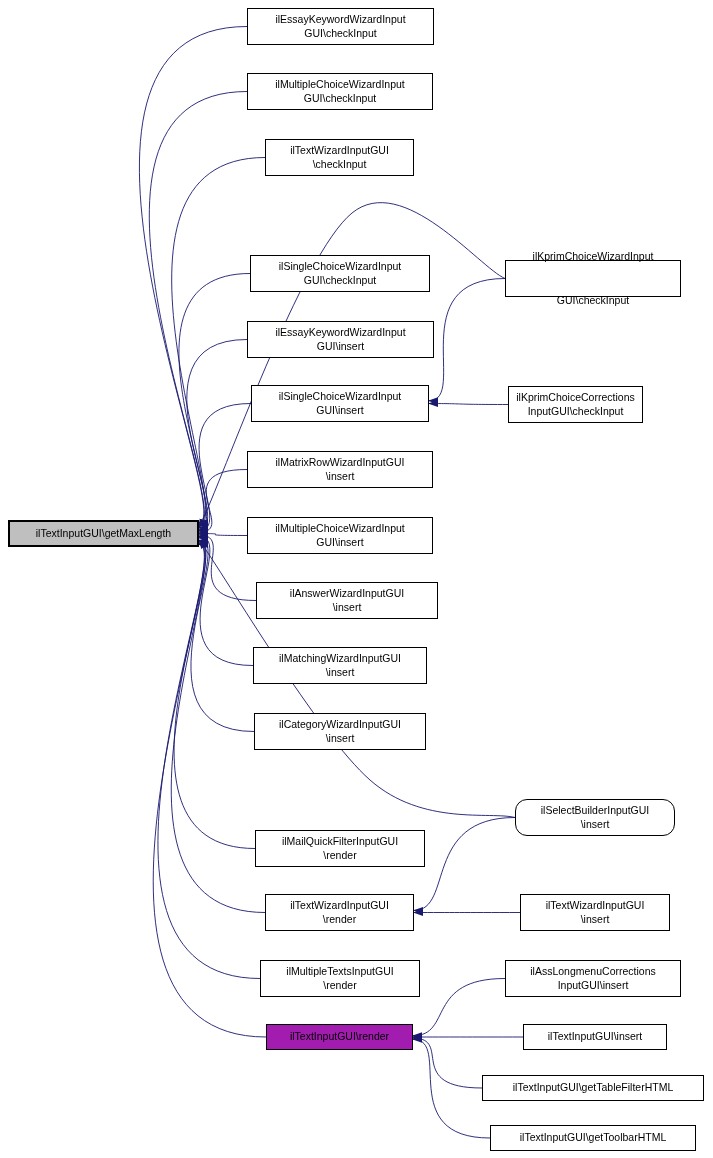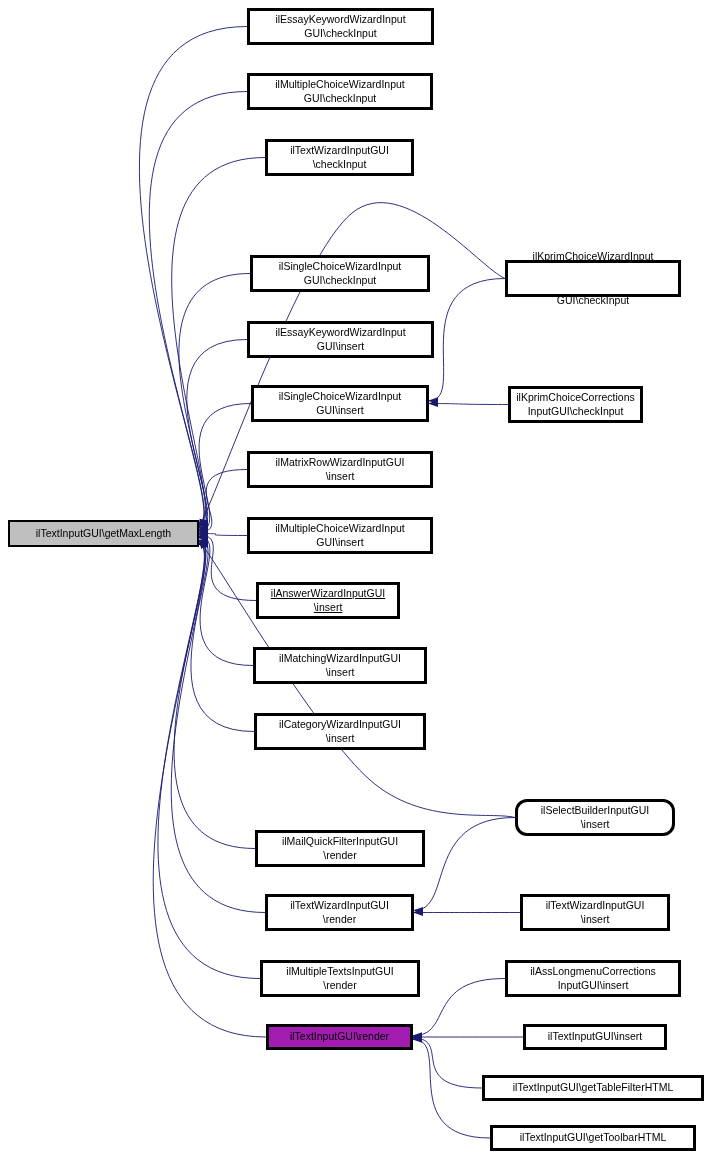--- a/index.html
+++ b/index.html
@@ -18,21 +18,21 @@
   .edge-layer {
     position: absolute;
     left: 0;
     top: 0;
     width: 713px;
     height: 1158px;
   }
   .node {
     position: absolute;
     box-sizing: border-box;
-    border: 3px solid #14b8a6;
+    border: 1px solid #14b8a6;
     background: #ffffff;
     display: flex;
     flex-direction: column;
     align-items: center;
     justify-content: center;
     font-size: 10.5px;
     line-height: 1.25;
     text-align: center;
     color: #000000;
     white-space: nowrap;
@@ -107,21 +107,21 @@
       <span>GUI\insert</span>
     </div>
     <div class="node" style="left: 247px; top: 451px; width: 186px; height: 37px; border-color: rgb(0, 0, 0); background: rgb(255, 255, 255);">
       <span>ilMatrixRowWizardInputGUI</span>
       <span>\insert</span>
     </div>
     <div class="node" style="left: 247px; top: 517px; width: 186px; height: 37px; border-color: rgb(0, 0, 0); background: rgb(255, 255, 255);">
       <span>ilMultipleChoiceWizardInput</span>
       <span>GUI\insert</span>
     </div>
-    <div class="node" style="left: 256px; top: 582px; width: 144px; height: 37px; border-color: rgb(0, 0, 0); background: rgb(255, 255, 255); text-decoration: underline;">
+    <div class="node" style="left: 256px; top: 582px; width: 182px; height: 37px; border-color: rgb(0, 0, 0); background: rgb(255, 255, 255);">
       <span>ilAnswerWizardInputGUI</span>
       <span>\insert</span>
     </div>
     <div class="node" style="left: 253px; top: 647px; width: 174px; height: 37px; border-color: rgb(0, 0, 0); background: rgb(255, 255, 255);">
       <span>ilMatchingWizardInputGUI</span>
       <span>\insert</span>
     </div>
     <div class="node" style="left: 254px; top: 713px; width: 172px; height: 37px; border-color: rgb(0, 0, 0); background: rgb(255, 255, 255);">
       <span>ilCategoryWizardInputGUI</span>
       <span>\insert</span>

